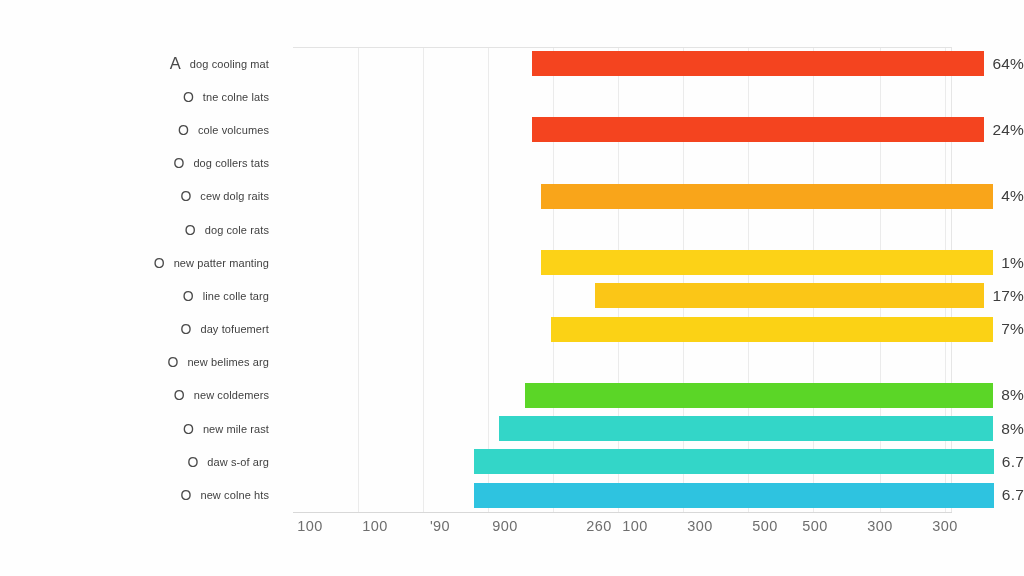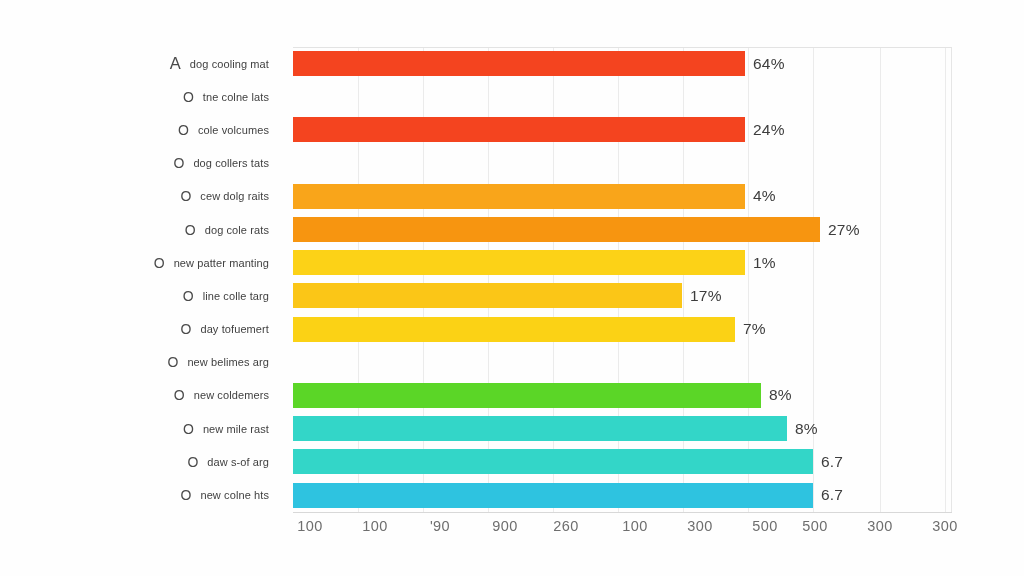--- a/index.html
+++ b/index.html
@@ -91,20 +91,21 @@
   }
 
   .bar-track {
     position: absolute;
     left: 293px;
     top: 0;
     right: 0;
     height: 100%;
     display: flex;
     align-items: center;
+    justify-content: flex-end;
   }
   .bar {
     height: 25px;
     border-radius: 0;
     flex: 0 0 auto;
   }
   .bar-value {
     font-size: 15.5px;
     color: #3d3d3d;
     margin-left: 8px;
@@ -196,24 +197,20 @@
         <div class="bar-track">
           <div class="bar" style="width: 452px; background: rgb(249, 165, 26);"></div>
           <span class="bar-value">4%</span>
         </div>
       </div>
       <div class="bar-row">
         <div class="row-label-cell">
           <span class="row-marker glyph-circle">O</span>
           <span class="row-label-text">dog cole rats</span>
         </div>
-        <div class="bar-track">
-          <div class="bar" style="width: 527px; background: rgb(247, 149, 16);"></div>
-          <span class="bar-value">27%</span>
-        </div>
       </div>
       <div class="bar-row">
         <div class="row-label-cell">
           <span class="row-marker glyph-circle">O</span>
           <span class="row-label-text">new patter manting</span>
         </div>
         <div class="bar-track">
           <div class="bar" style="width: 452px; background: rgb(252, 210, 23);"></div>
           <span class="bar-value">1%</span>
         </div>
@@ -286,21 +283,21 @@
       </div>
     </div>
 
   <div id="axis-line"></div>
 
   <div id="axis-ticks">
       <span class="tick-label" style="left: 310px;">100</span>
       <span class="tick-label" style="left: 375px;">100</span>
       <span class="tick-label" style="left: 440px; text-align: right;">'90</span>
       <span class="tick-label" style="left: 505px;">900</span>
-      <span class="tick-label" style="left: 566px;">260</span>
+      <span class="tick-label" style="left: 599px;">260</span>
       <span class="tick-label" style="left: 635px;">100</span>
       <span class="tick-label" style="left: 700px;">300</span>
       <span class="tick-label" style="left: 765px;">500</span>
       <span class="tick-label" style="left: 815px;">500</span>
       <span class="tick-label" style="left: 880px;">300</span>
       <span class="tick-label" style="left: 945px;">300</span>
     </div>
 
 </div>
 

